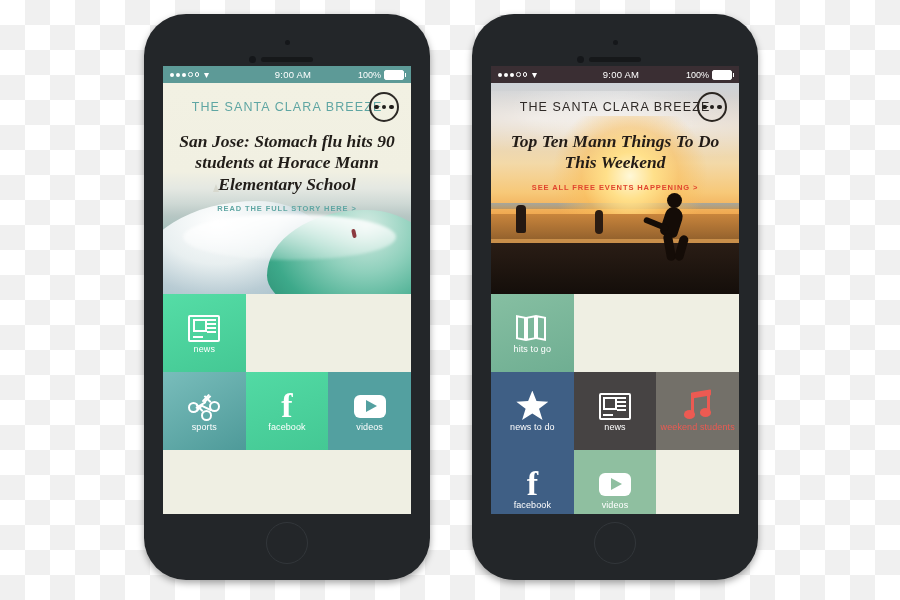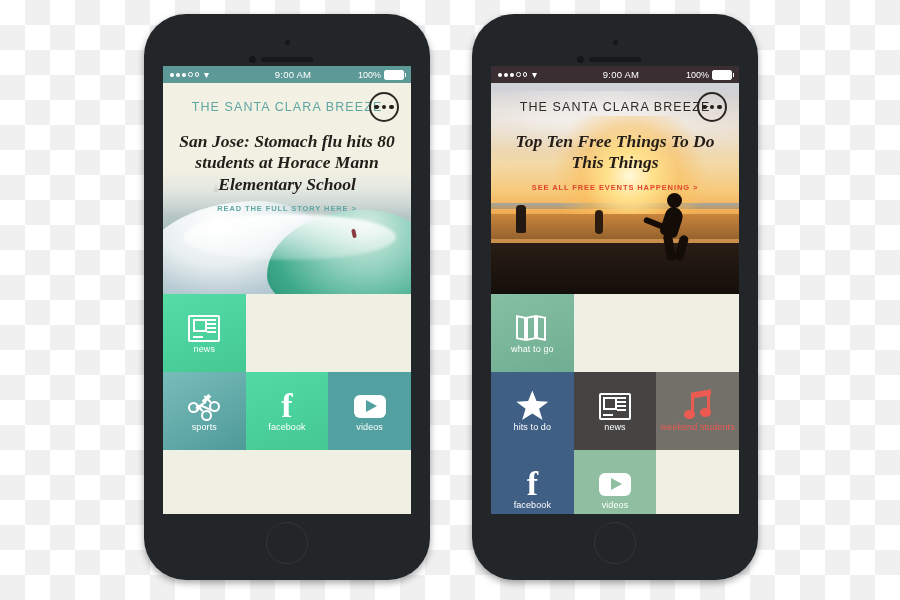--- a/index.html
+++ b/index.html
@@ -233,21 +233,21 @@
       <div class="nav">
         <div class="masthead teal">THE SANTA CLARA BREEZE</div>
         <div class="menu-dots teal">
           <b></b>
             <b></b>
             <b></b>
         </div>
       </div>
 
       <div class="headline-wrap">
-        <div class="headline">San Jose: Stomach flu hits 80 students at Horace Mann Elementary School</div>
+        <div class="headline">San Jose: Stomach flu hits 90 students at Horace Mann Elementary School</div>
         <a class="cta teal">READ THE FULL STORY HERE &gt;</a>
       </div>
     </div>
 
     <div class="tiles">
 
       <div class="tile" style="background:linear-gradient(160deg,#55dda6,#44c894)">
         <div class="glyph" style="display:flex;align-items:center;justify-content:center">
           <span class="ic-news">
               <i></i>
@@ -349,46 +349,46 @@
       <div class="nav">
         <div class="masthead dark">THE SANTA CLARA BREEZE</div>
         <div class="menu-dots dark">
           <b></b>
             <b></b>
             <b></b>
         </div>
       </div>
 
       <div class="headline-wrap">
-        <div class="headline light">Top Ten Free Things To Do This Things</div>
+        <div class="headline light">Top Ten Mann Things To Do This Weekend</div>
         <a class="cta red">SEE ALL FREE EVENTS HAPPENING &gt;</a>
       </div>
     </div>
 
     <div class="tiles">
 
       <div class="tile" style="background:linear-gradient(160deg,#86bfa2,#6fae92)">
         <div class="glyph" style="display:flex;align-items:center;justify-content:center">
           <span class="ic-map">
             <i class="m1"></i>
               <i class="m2"></i>
               <i class="m3"></i>
           </span>
         </div>
-        <span class="lbl">what to go</span>
+        <span class="lbl">hits to go</span>
       </div>
 
       <div class="tile transparent"></div>
       <div class="tile transparent"></div>
 
       <div class="tile" style="background:#3f5f85">
         <div class="glyph" style="display:flex;align-items:center;justify-content:center">
           <span class="ic-star"></span>
         </div>
-        <span class="lbl">hits to do</span>
+        <span class="lbl">news to do</span>
       </div>
 
       <div class="tile" style="background:#464343">
         <div class="glyph" style="display:flex;align-items:center;justify-content:center">
           <span class="ic-news">
               <i></i>
             </span>
         </div>
         <span class="lbl">news</span>
       </div>

